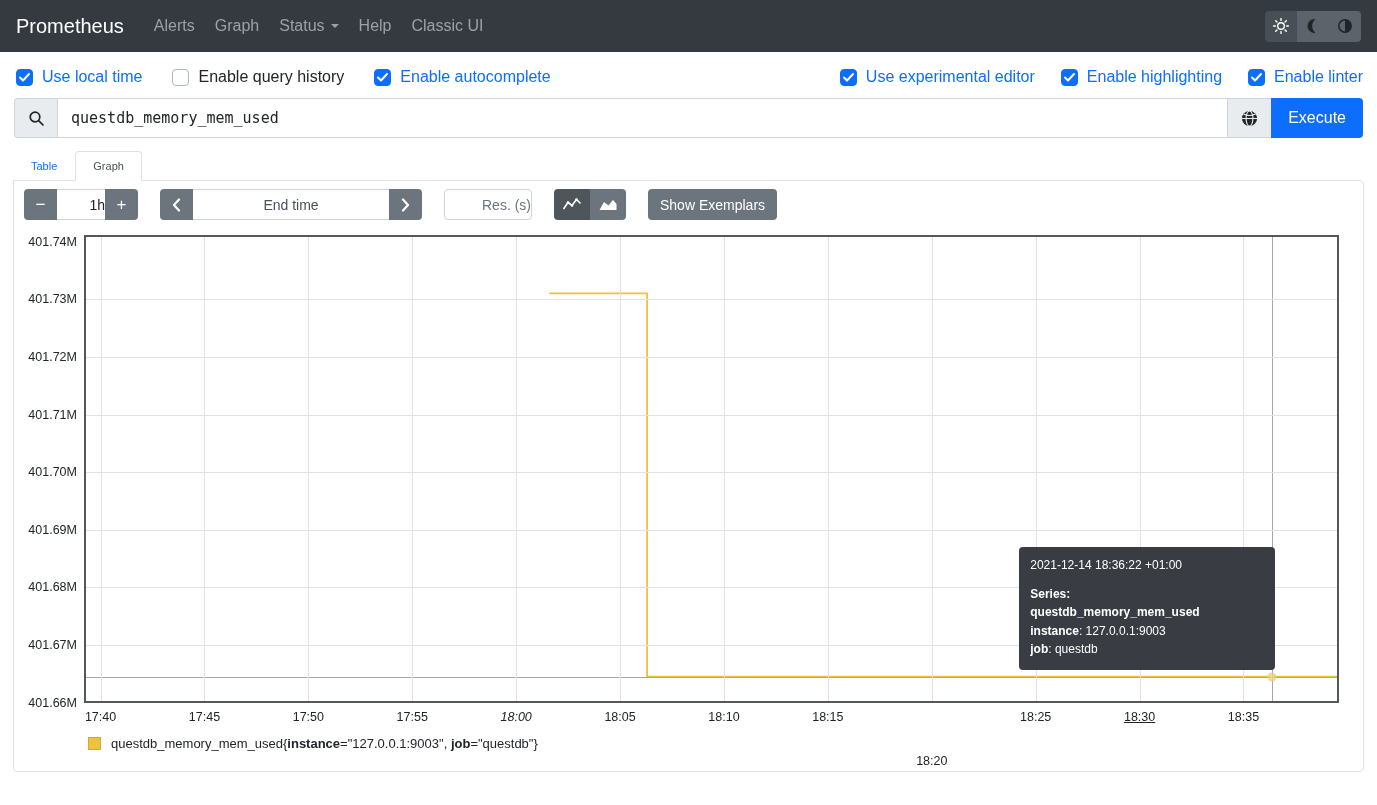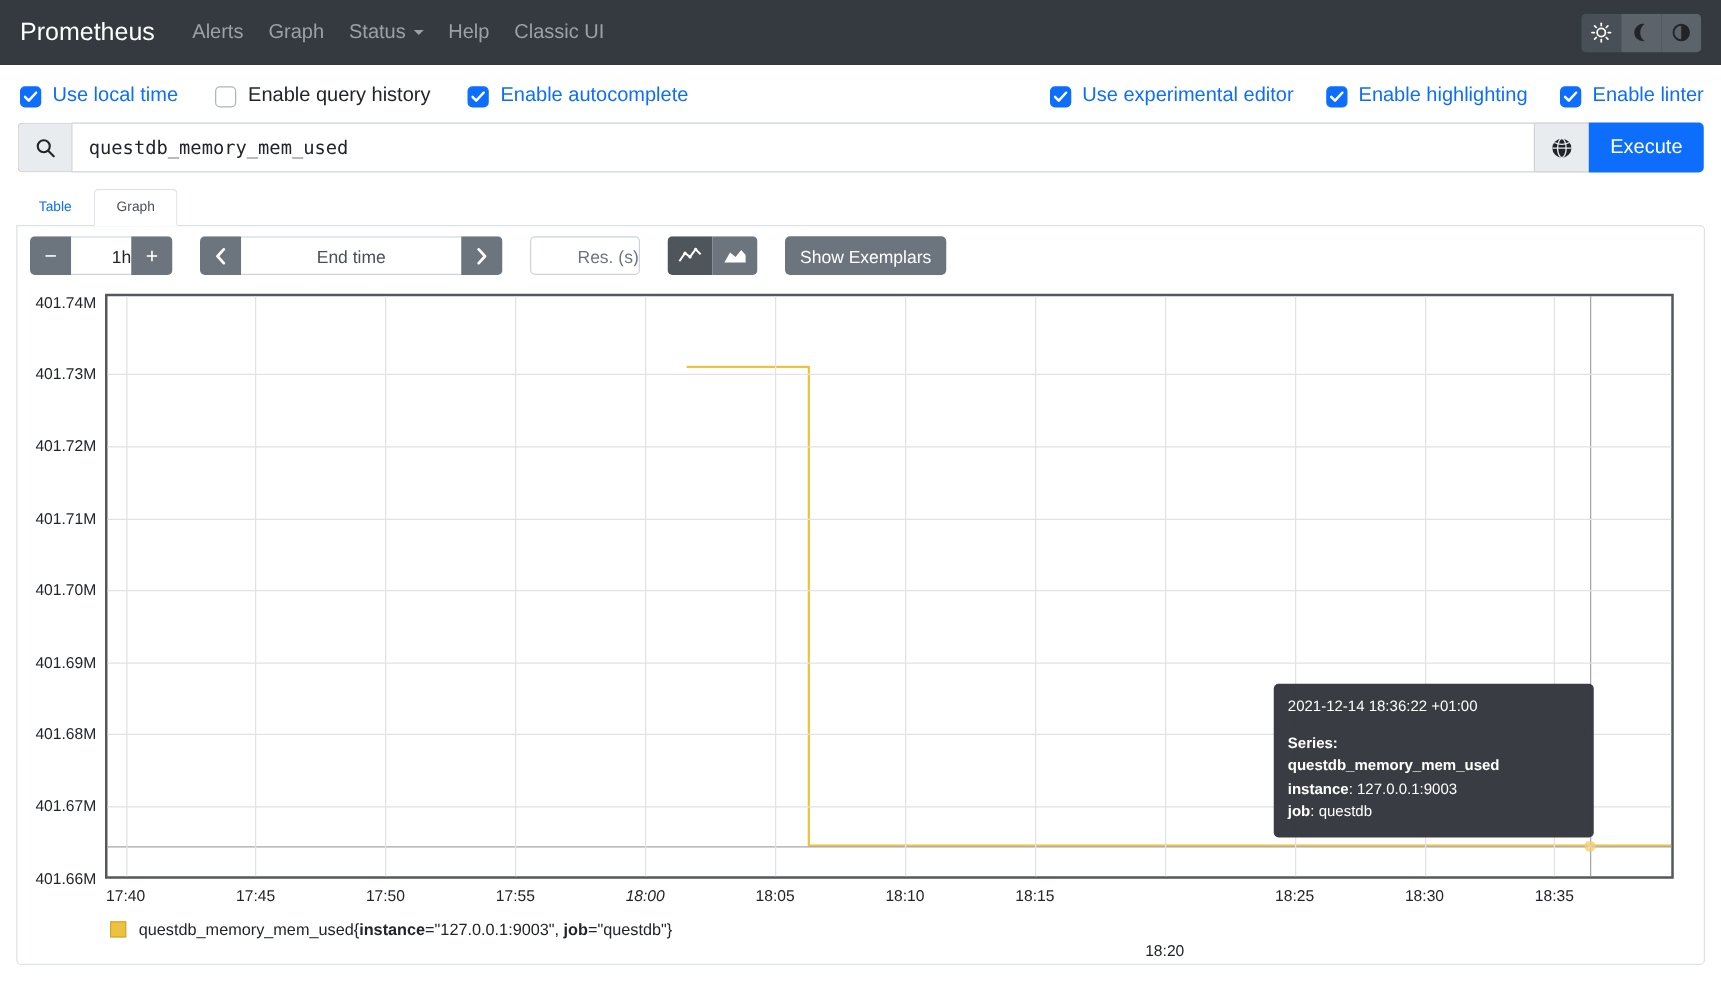--- a/index.html
+++ b/index.html
@@ -40,21 +40,21 @@
   .tab.active { color: #495057; background: #fff; border-color: #dee2e6 #dee2e6 #fff; cursor: default; }
   .stats { position: absolute; right: 1px; top: 5px; display: flex; color: #6c757d; font-size: 13px; }
   .stats span { margin-left: 15px; }
   
   .panel { margin: 0 13px; border: 1px solid #dee2e6; border-radius: 0 4px 4px 4px; padding: 8px 10px 20px; position: relative; z-index: 1; background: #fff; }
   .controls { display: flex; height: 31px; margin-bottom: 15px; }
   .btn-group { display: flex; border-radius: 4px; overflow: hidden; margin-right: 22px; }
   .gbtn { background: #6c757d; color: #fff; border: none; width: 33px; font-size: 17px; display: flex; align-items: center; justify-content: center; cursor: pointer; }
   .gbtn.active { background: #4e555b; }
   .range-input { width: 48px; text-align: right; border: 1px solid #ced4da; border-left: 0; border-right: 0; font-size: 14px; color: #212529; outline: none; font-family: "Liberation Sans", sans-serif; }
-  .endtime-input { width: 176px; text-align: center; border: 1px solid #ced4da; border-left: 0; border-right: 0; font-size: 14px; outline: none; font-family: "Liberation Sans", sans-serif; }
+  .endtime-input { width: 196px; text-align: center; border: 1px solid #ced4da; border-left: 0; border-right: 0; font-size: 14px; outline: none; font-family: "Liberation Sans", sans-serif; }
   .endtime-input::placeholder { color: #495057; opacity: 1; }
   .res-input { width: 88px; border: 1px solid #ced4da; border-radius: 4px; text-align: right; font-size: 14px; margin-right: 22px; outline: none; font-family: "Liberation Sans", sans-serif; }
   .res-input::placeholder { color: #6c757d; opacity: 1; }
   .chart-toggle .gbtn { width: 36px; }
   .exemplars { background: #6c757d; color: #fff; border: none; border-radius: 4px; padding: 0 12px; font-size: 14px; cursor: pointer; margin-left: 0; }
   
   .plot { position: relative; height: 468px; border: 2px solid #54585c; margin: 0 14px 0 60px; background: #fff; }
   .gridline-h { position: absolute; left: 0; right: 0; height: 1px; background: #e2e2e6; }
   .gridline-v { position: absolute; top: 0; bottom: 0; width: 1px; background: #e2e2e6; }
   .ytick { position: absolute; right: calc(100% + 9px); transform: translateY(-50%); font-size: 12.5px; color: #212529; white-space: nowrap; }
@@ -276,21 +276,21 @@
       <span class="xtick" style="left: 42.691%;">18:05</span>
       <div class="gridline-v" style="left: 50.9967%;"></div>
       <span class="xtick" style="left: 50.9967%;">18:10</span>
       <div class="gridline-v" style="left: 59.3023%;"></div>
       <span class="xtick" style="left: 59.3023%;">18:15</span>
       <div class="gridline-v" style="left: 67.608%;"></div>
       <span class="xtick" style="left: 67.608%; margin-top: 44px;">18:20</span>
       <div class="gridline-v" style="left: 75.9136%;"></div>
       <span class="xtick" style="left: 75.9136%;">18:25</span>
       <div class="gridline-v" style="left: 84.2193%;"></div>
-      <span class="xtick" style="left: 84.2193%;">18:30</span>
+      <span class="xtick" style="left: 84.2193%; text-decoration: underline;">18:30</span>
       <div class="gridline-v" style="left: 92.5249%;"></div>
       <span class="xtick" style="left: 92.5249%;">18:35</span>
     </div>
 
   <div class="legend">
     <span class="legend-swatch series-swatch" style="background: rgb(237, 194, 64);"></span>
     <span><span>questdb_memory_mem_used{</span><b>instance</b><span>="127.0.0.1:9003", </span><b>job</b><span>="questdb"}</span></span>
   </div>
 </div>
 

